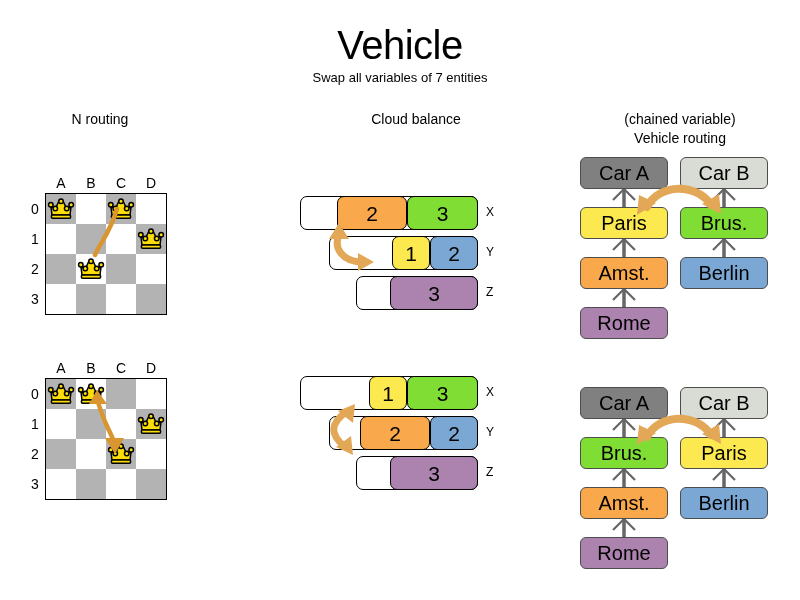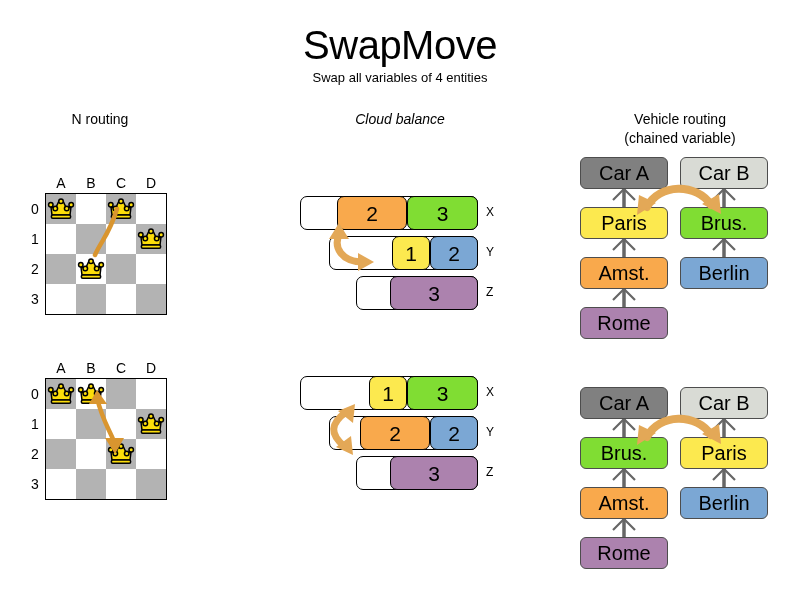--- a/index.html
+++ b/index.html
@@ -39,21 +39,21 @@
   }
 
   
   .col-head {
     position: absolute;
     text-align: center;
     font-size: 14px;
     line-height: 19px;
   }
   #head-queens  { top: 110px; left: 0px;   width: 200px; }
-  #head-cloud   { top: 110px; left: 300px; width: 200px; font-style: italic; }
+  #head-cloud   { top: 110px; left: 316px; width: 200px; }
   #head-vrp     { top: 110px; left: 580px; width: 200px; }
 
   
   .board-wrap { position: absolute; }
   #board-top    { left: 45px; top: 193px; }
   #board-bottom { left: 45px; top: 378px; }
 
   .board {
     position: relative;
     width: 120px;
@@ -170,30 +170,30 @@
   .chain-svg {
     position: absolute;
     left: 0; top: 0;
     pointer-events: none;
     overflow: visible;
   }
 </style>
 </head>
 <body>
 
-<div id="title">SwapMove</div>
-<div id="subtitle">Swap all variables of 4 entities</div>
+<div id="title">Vehicle</div>
+<div id="subtitle">Swap all variables of 7 entities</div>
 
 <div class="col-head" id="head-queens">N routing</div>
 
 <div class="col-head" id="head-cloud">Cloud balance</div>
 
 <div class="col-head" id="head-vrp">
+  <div>(chained variable)</div>
   <div>Vehicle routing</div>
-  <div>(chained variable)</div>
 </div>
 
 <div class="board-wrap" id="board-top">
   <div class="board">
       <div class="col-label" style="left: 0px;">A</div>
       <div class="col-label" style="left: 30px;">B</div>
       <div class="col-label" style="left: 60px;">C</div>
       <div class="col-label" style="left: 90px;">D</div>
       <div class="row-label" style="top: 0px;">0</div>
       <div class="row-label" style="top: 30px;">1</div>

